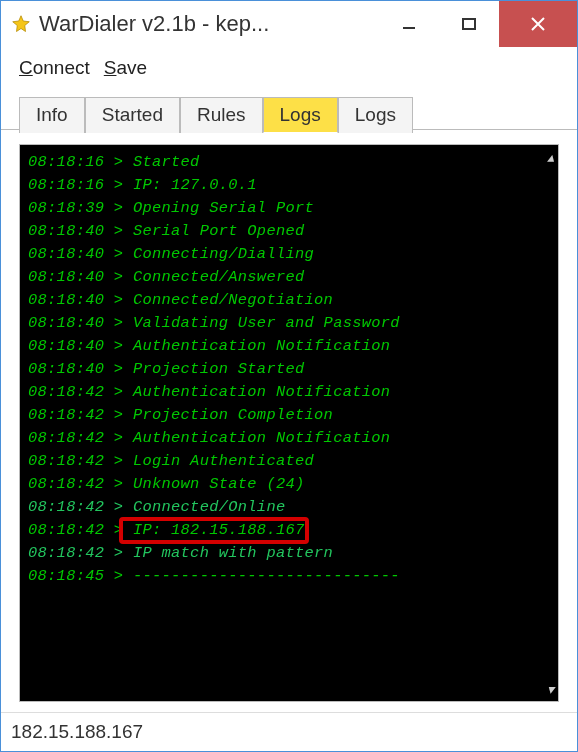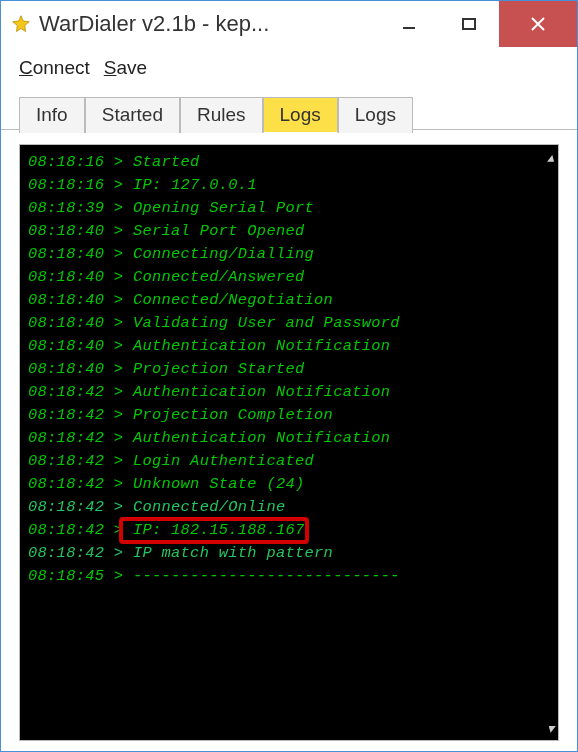--- a/index.html
+++ b/index.html
@@ -182,14 +182,17 @@
 
   <div class="content">
     <div class="terminal-wrap">
       <div class="terminal" id="logbox"><span class="log-line">08:18:16 &gt; Started</span><span class="log-line">08:18:16 &gt; IP: 127.0.0.1</span><span class="log-line">08:18:39 &gt; Opening Serial Port</span><span class="log-line">08:18:40 &gt; Serial Port Opened</span><span class="log-line">08:18:40 &gt; Connecting/Dialling</span><span class="log-line">08:18:40 &gt; Connected/Answered</span><span class="log-line">08:18:40 &gt; Connected/Negotiation</span><span class="log-line">08:18:40 &gt; Validating User and Password</span><span class="log-line">08:18:40 &gt; Authentication Notification</span><span class="log-line">08:18:40 &gt; Projection Started</span><span class="log-line">08:18:42 &gt; Authentication Notification</span><span class="log-line">08:18:42 &gt; Projection Completion</span><span class="log-line">08:18:42 &gt; Authentication Notification</span><span class="log-line">08:18:42 &gt; Login Authenticated</span><span class="log-line">08:18:42 &gt; Unknown State (24)</span><span class="log-line dim">08:18:42 &gt; Connected/Online</span><span class="log-line">08:18:42 &gt; IP: 182.15.188.167</span><span class="log-line dim">08:18:42 &gt; IP match with pattern</span><span class="log-line">08:18:45 &gt; ----------------------------</span></div>
       <div class="highlight-box" id="hlbox" style="left: 99px; top: 372px; width: 190px; height: 27px;"></div>
       <span class="scroll-arrow up">▴</span>
       <span class="scroll-arrow down">▾</span>
     </div>
   </div>
 
+  <div class="statusbar">
+    <span>182.15.188.167</span>
+  </div>
 
 </div>
 
 </body></html>

